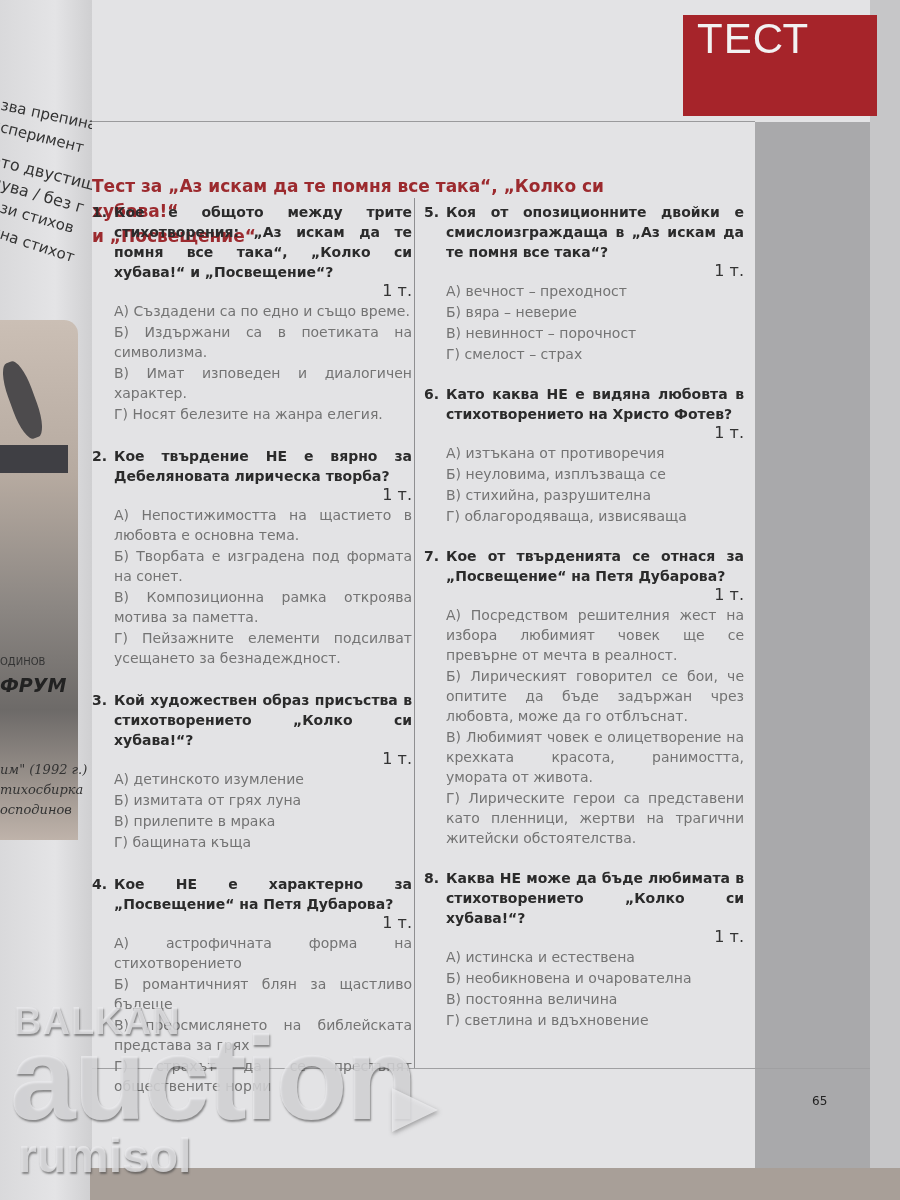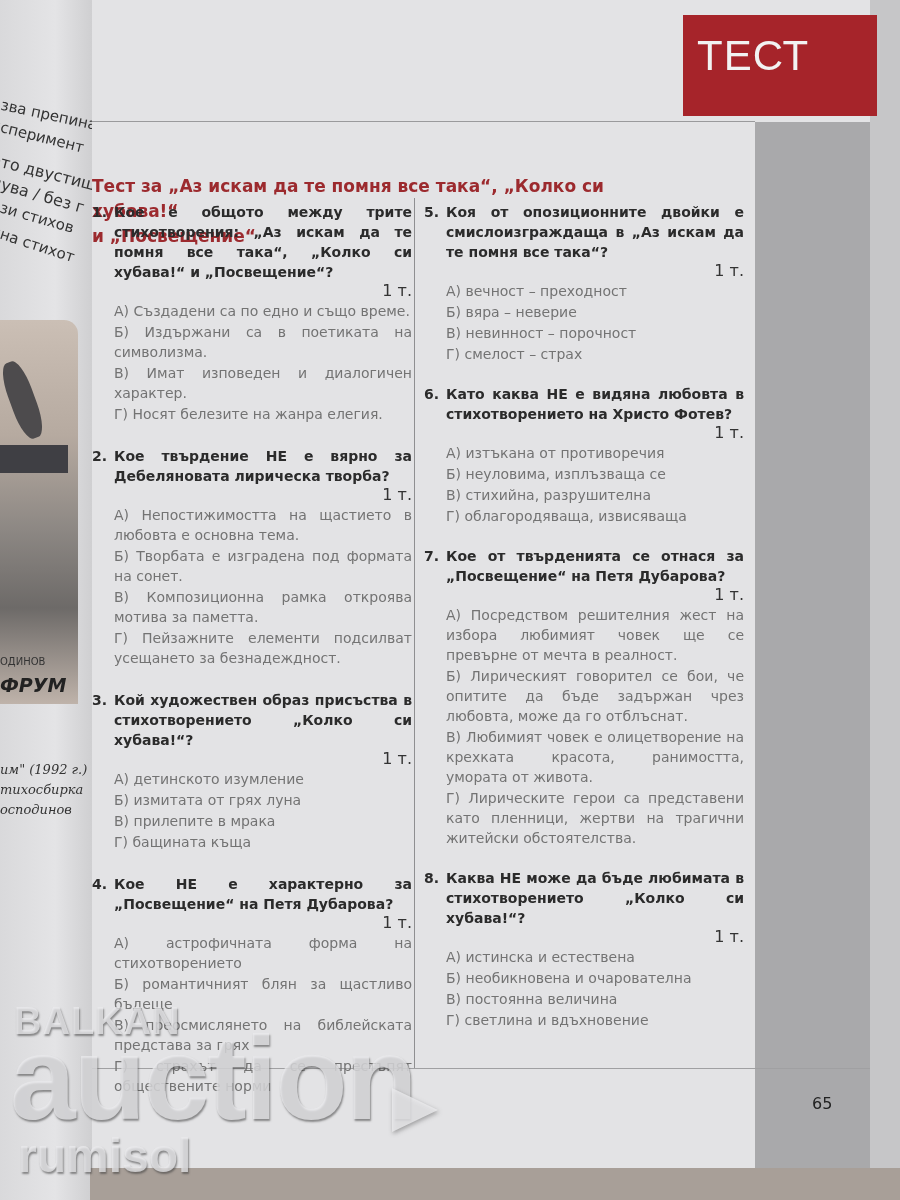--- a/index.html
+++ b/index.html
@@ -11,21 +11,21 @@
   }
   
   .prev-page {
     position:absolute; left:0; top:0; width:92px; height:1200px;
     background:linear-gradient(90deg,#d9d9db 0%,#e4e4e6 60%,#cfcfd1 100%);
     overflow:hidden;
   }
   .prev-text { position:absolute; left:-6px; font-size:15px; color:#333; white-space:nowrap;
     transform-origin:left top; }
   .prev-image {
-    position:absolute; left:0; top:320px; width:78px; height:384px;
+    position:absolute; left:0; top:320px; width:78px; height:520px;
     background:linear-gradient(180deg,#cbbfb5 0%,#b6aaa0 30%,#8c8783 55%,#6d6a68 75%,#bfb3aa 100%);
     border-radius:0 14px 0 0;
   }
   .prev-image .band { position:absolute; left:0; top:125px; width:68px; height:28px; background:#3f3f44; }
   .prev-image .shape { position:absolute; left:10px; top:40px; width:25px; height:80px; background:#4d4b4d; transform:rotate(-20deg); border-radius:40%; }
   .prev-image .author { position:absolute; left:0; top:336px; font-size:10px; color:#333; }
   .prev-image .booktitle { position:absolute; left:0; top:354px; font-size:19px; font-weight:bold; font-style:italic; color:#222;text-align:right; }
   .prev-caption { position:absolute; left:0; top:760px; font-family:"DejaVu Serif", serif; font-style:italic; font-size:13px; color:#333; line-height:20px; }
   .prev-caption div { white-space:nowrap; }
 
@@ -35,40 +35,40 @@
     background:#e3e3e5;
   }
   .side-band { position:absolute; left:663px; top:122px; width:115px; height:1078px; background:#a9a9ab; }
   .right-edge { position:absolute; left:778px; top:0; width:30px; height:1200px; background:#c6c6c8; }
   .top-rule { position:absolute; left:0; top:121px; width:663px; height:1px; background:#9a9a9c; }
   .bottom-rule { position:absolute; left:0; top:1068px; width:778px; height:1px; background:#a0a0a2; }
   .badge {
     position:absolute; left:591px; top:15px; width:194px; height:101px;
     background:#a6242a; color:#f2f2f2;
     font-family:"Liberation Sans", sans-serif; font-size:42px; letter-spacing:1px;
-    display:flex; align-items:center; padding:0 0 20px 14px; box-sizing:border-box;
+    display:flex; align-items:flex-start; padding:0 0 20px 14px; box-sizing:border-box;
   }
   .title {
     position:absolute; left:0px; top:138px; width:600px;
     color:#9c2a2e; font-weight:bold; font-size:17px; line-height:25px;margin-top:36px;
   }
   .col { position:absolute; top:202px; width:320px; font-size:14px; line-height:20px; }
   .col.left { left:0px; }
   .col.right { left:332px; width:320px; }
   .col-divider { position:absolute; left:322px; top:198px; width:1px; height:870px; background:#8f8f91; }
 
   .q { margin-bottom:14px; }
   .q-text { font-weight:bold; display:flex; }
   .q-num { width:22px; flex:none; }
   .q-body { flex:1; text-align:justify; }
   .points { text-align:right; font-size:16px; font-weight:normal; line-height:18px; color:#333; }
   .opts { padding-left:22px; }
   .opt { text-align:justify; color:#737373; margin-top:1px; }
 
-  .page-number { position:absolute; left:720px; top:1094px; font-size:16px; color:#222; }
+  .page-number { position:absolute; left:720px; top:1094px; font-size:12px; color:#222; }
 
   
   .wm { position:absolute; font-family:"Liberation Sans", sans-serif; font-weight:bold; color:rgba(235,235,237,0.75);
     text-shadow:1px 2px 2px rgba(60,60,60,0.55); pointer-events:none; }
   .wm-balkan { left:14px; top:1000px; font-size:38px; letter-spacing:1px; }
   .wm-auction { left:10px; top:1010px; font-size:118px; letter-spacing:-2px; }
   .wm-rumisol { left:18px; top:1128px; font-size:48px; }
   .wm-play { position:absolute; left:392px; top:1088px; width:0; height:0;
     border-top:22px solid transparent; border-bottom:22px solid transparent; border-left:46px solid rgba(235,235,237,0.8);
     filter:drop-shadow(1px 2px 2px rgba(60,60,60,0.5)); }

